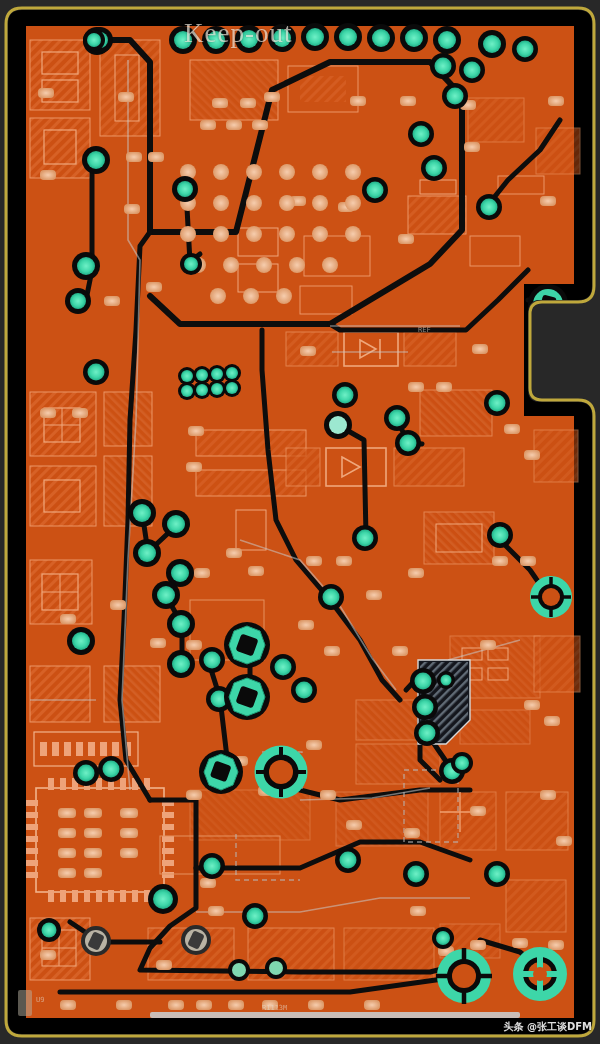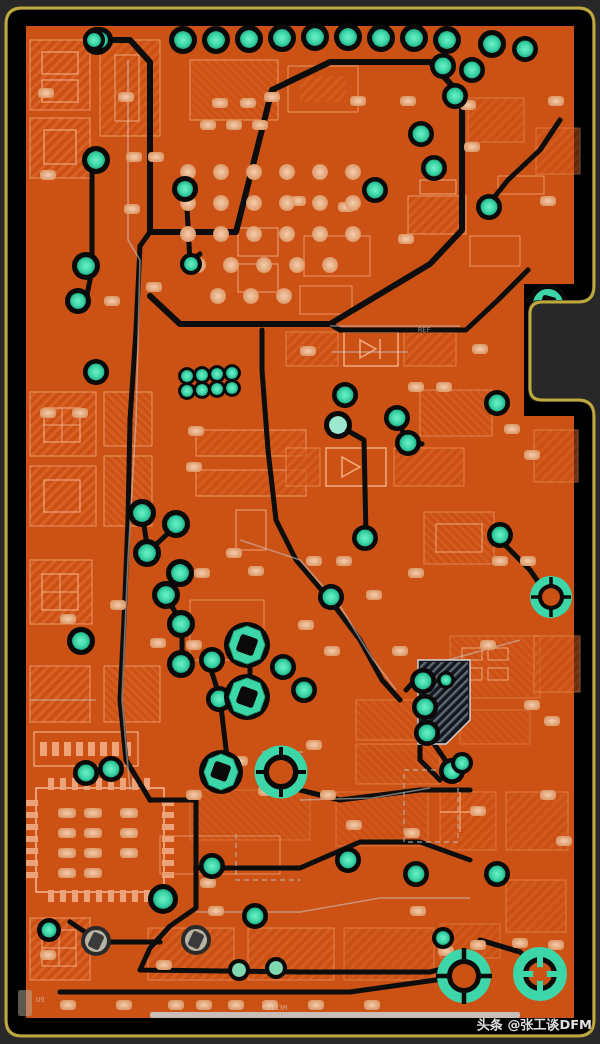--- a/index.html
+++ b/index.html
@@ -21,21 +21,21 @@
     opacity:.72;
     letter-spacing:1px;
     white-space:nowrap;
     text-shadow:0 0 2px rgba(0,0,0,.45);
     pointer-events:none;
   }
   .watermark{
     position:absolute;
     right:8px;bottom:10px;
     font-family:"DejaVu Sans",sans-serif;
-    font-size:13px;
+    font-size:10px;
     font-weight:bold;
     color:#f2f2f2;
     opacity:.92;
     white-space:nowrap;
     text-shadow:0 1px 2px rgba(0,0,0,.8);
     pointer-events:none;
   }
 </style>
 </head>
 <body>
@@ -851,15 +851,16 @@
 
       <g fill="#e6e0d4" opacity=".55" font-family="DejaVu Sans Mono, monospace" font-size="7">
         <text x="262" y="1010">R1113M</text>
         <text x="418" y="332">REF</text>
         <text x="36" y="1002">U9</text>
       </g>
 
     </g>
   </svg>
 
+  <div class="keepout-label">Keep-out</div>
   <div class="watermark">头条 @张工谈DFM</div>
 
 </div>
 
 </body></html>

